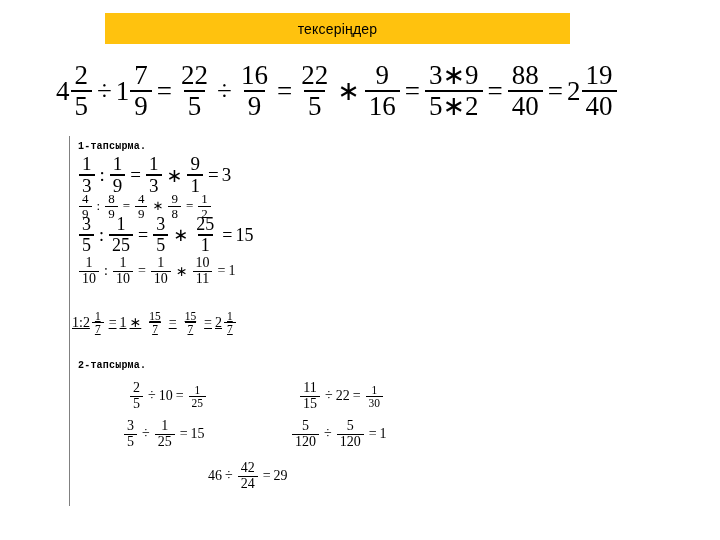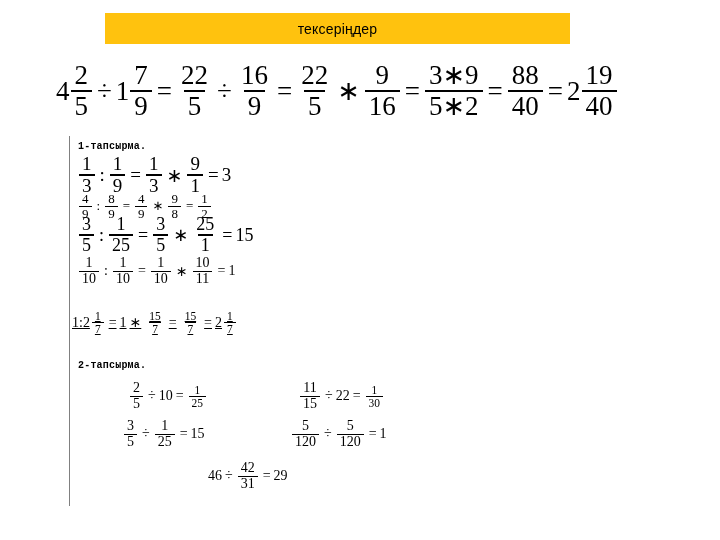--- a/index.html
+++ b/index.html
@@ -375,17 +375,17 @@
   </span>
   <span class="op">=</span>
   <span class="whole">1</span>
 </div>
 
 <div class="eq-row" id="t2r3">
   <span class="whole">46</span>
   <span class="op">÷</span>
   <span class="frac">
     <span class="num">42</span>
-    <span class="den">31</span>
+    <span class="den">24</span>
   </span>
   <span class="op">=</span>
   <span class="whole">29</span>
 </div>
 
 </body></html>

